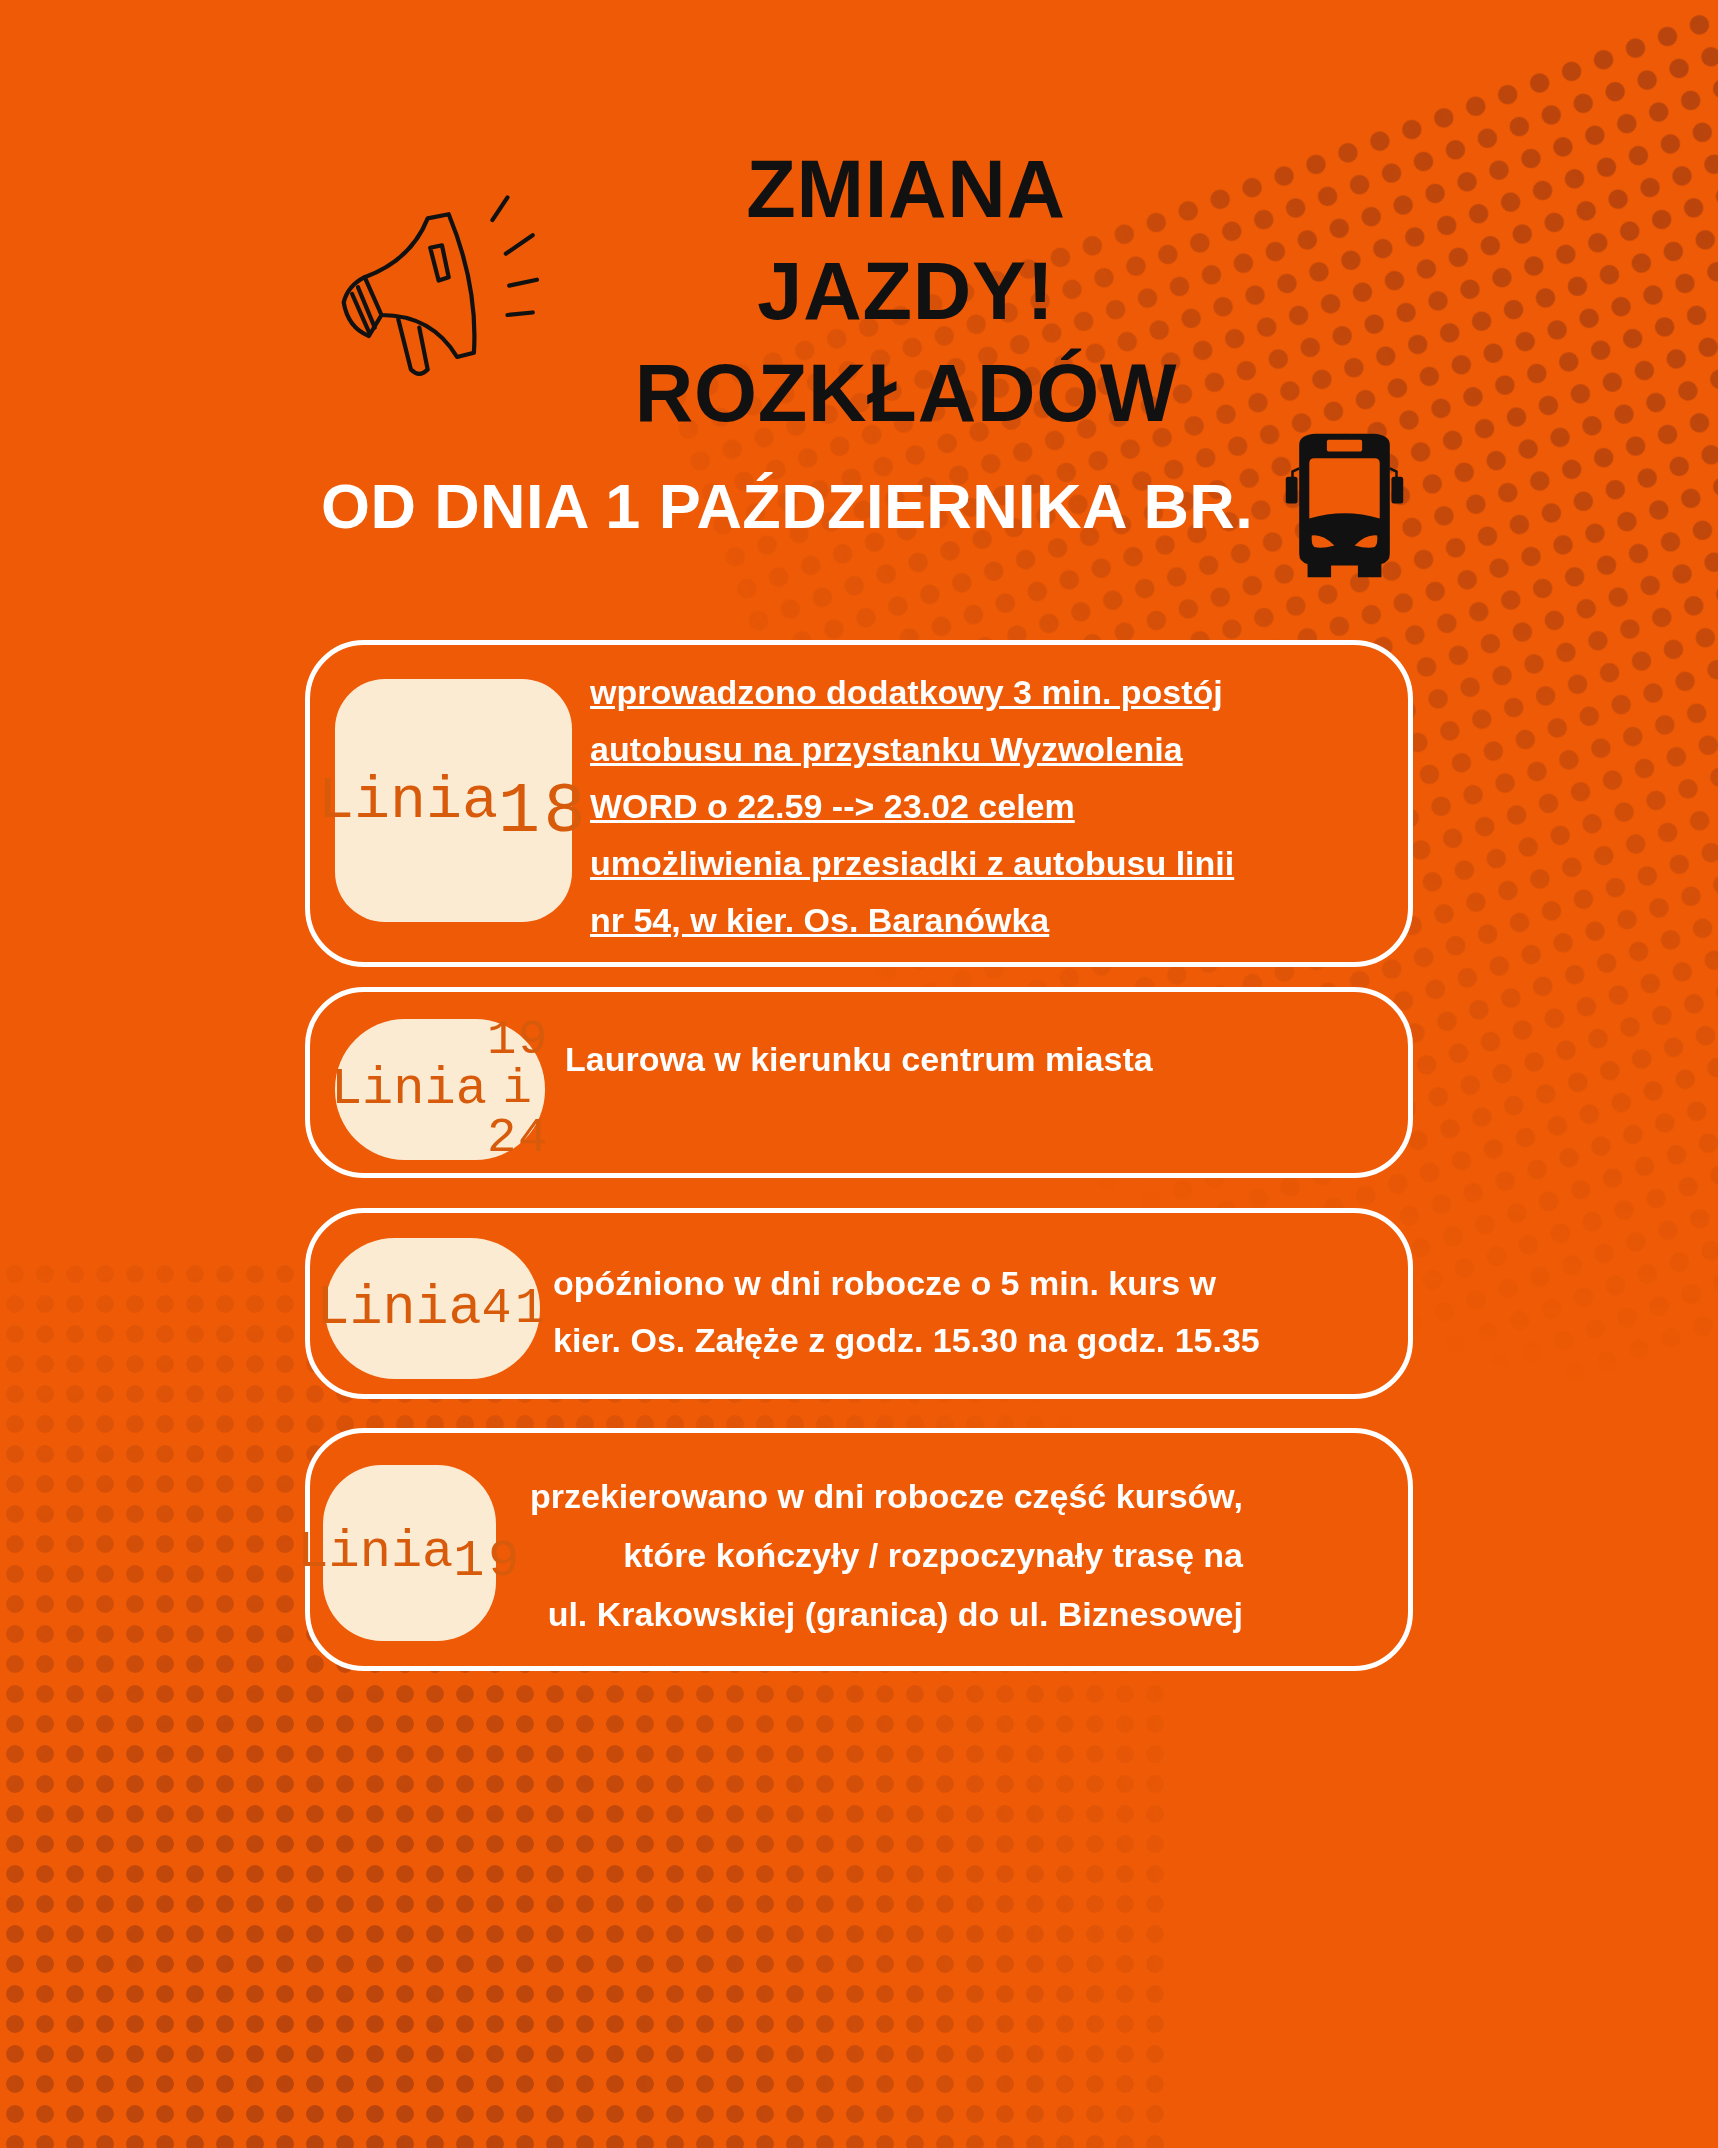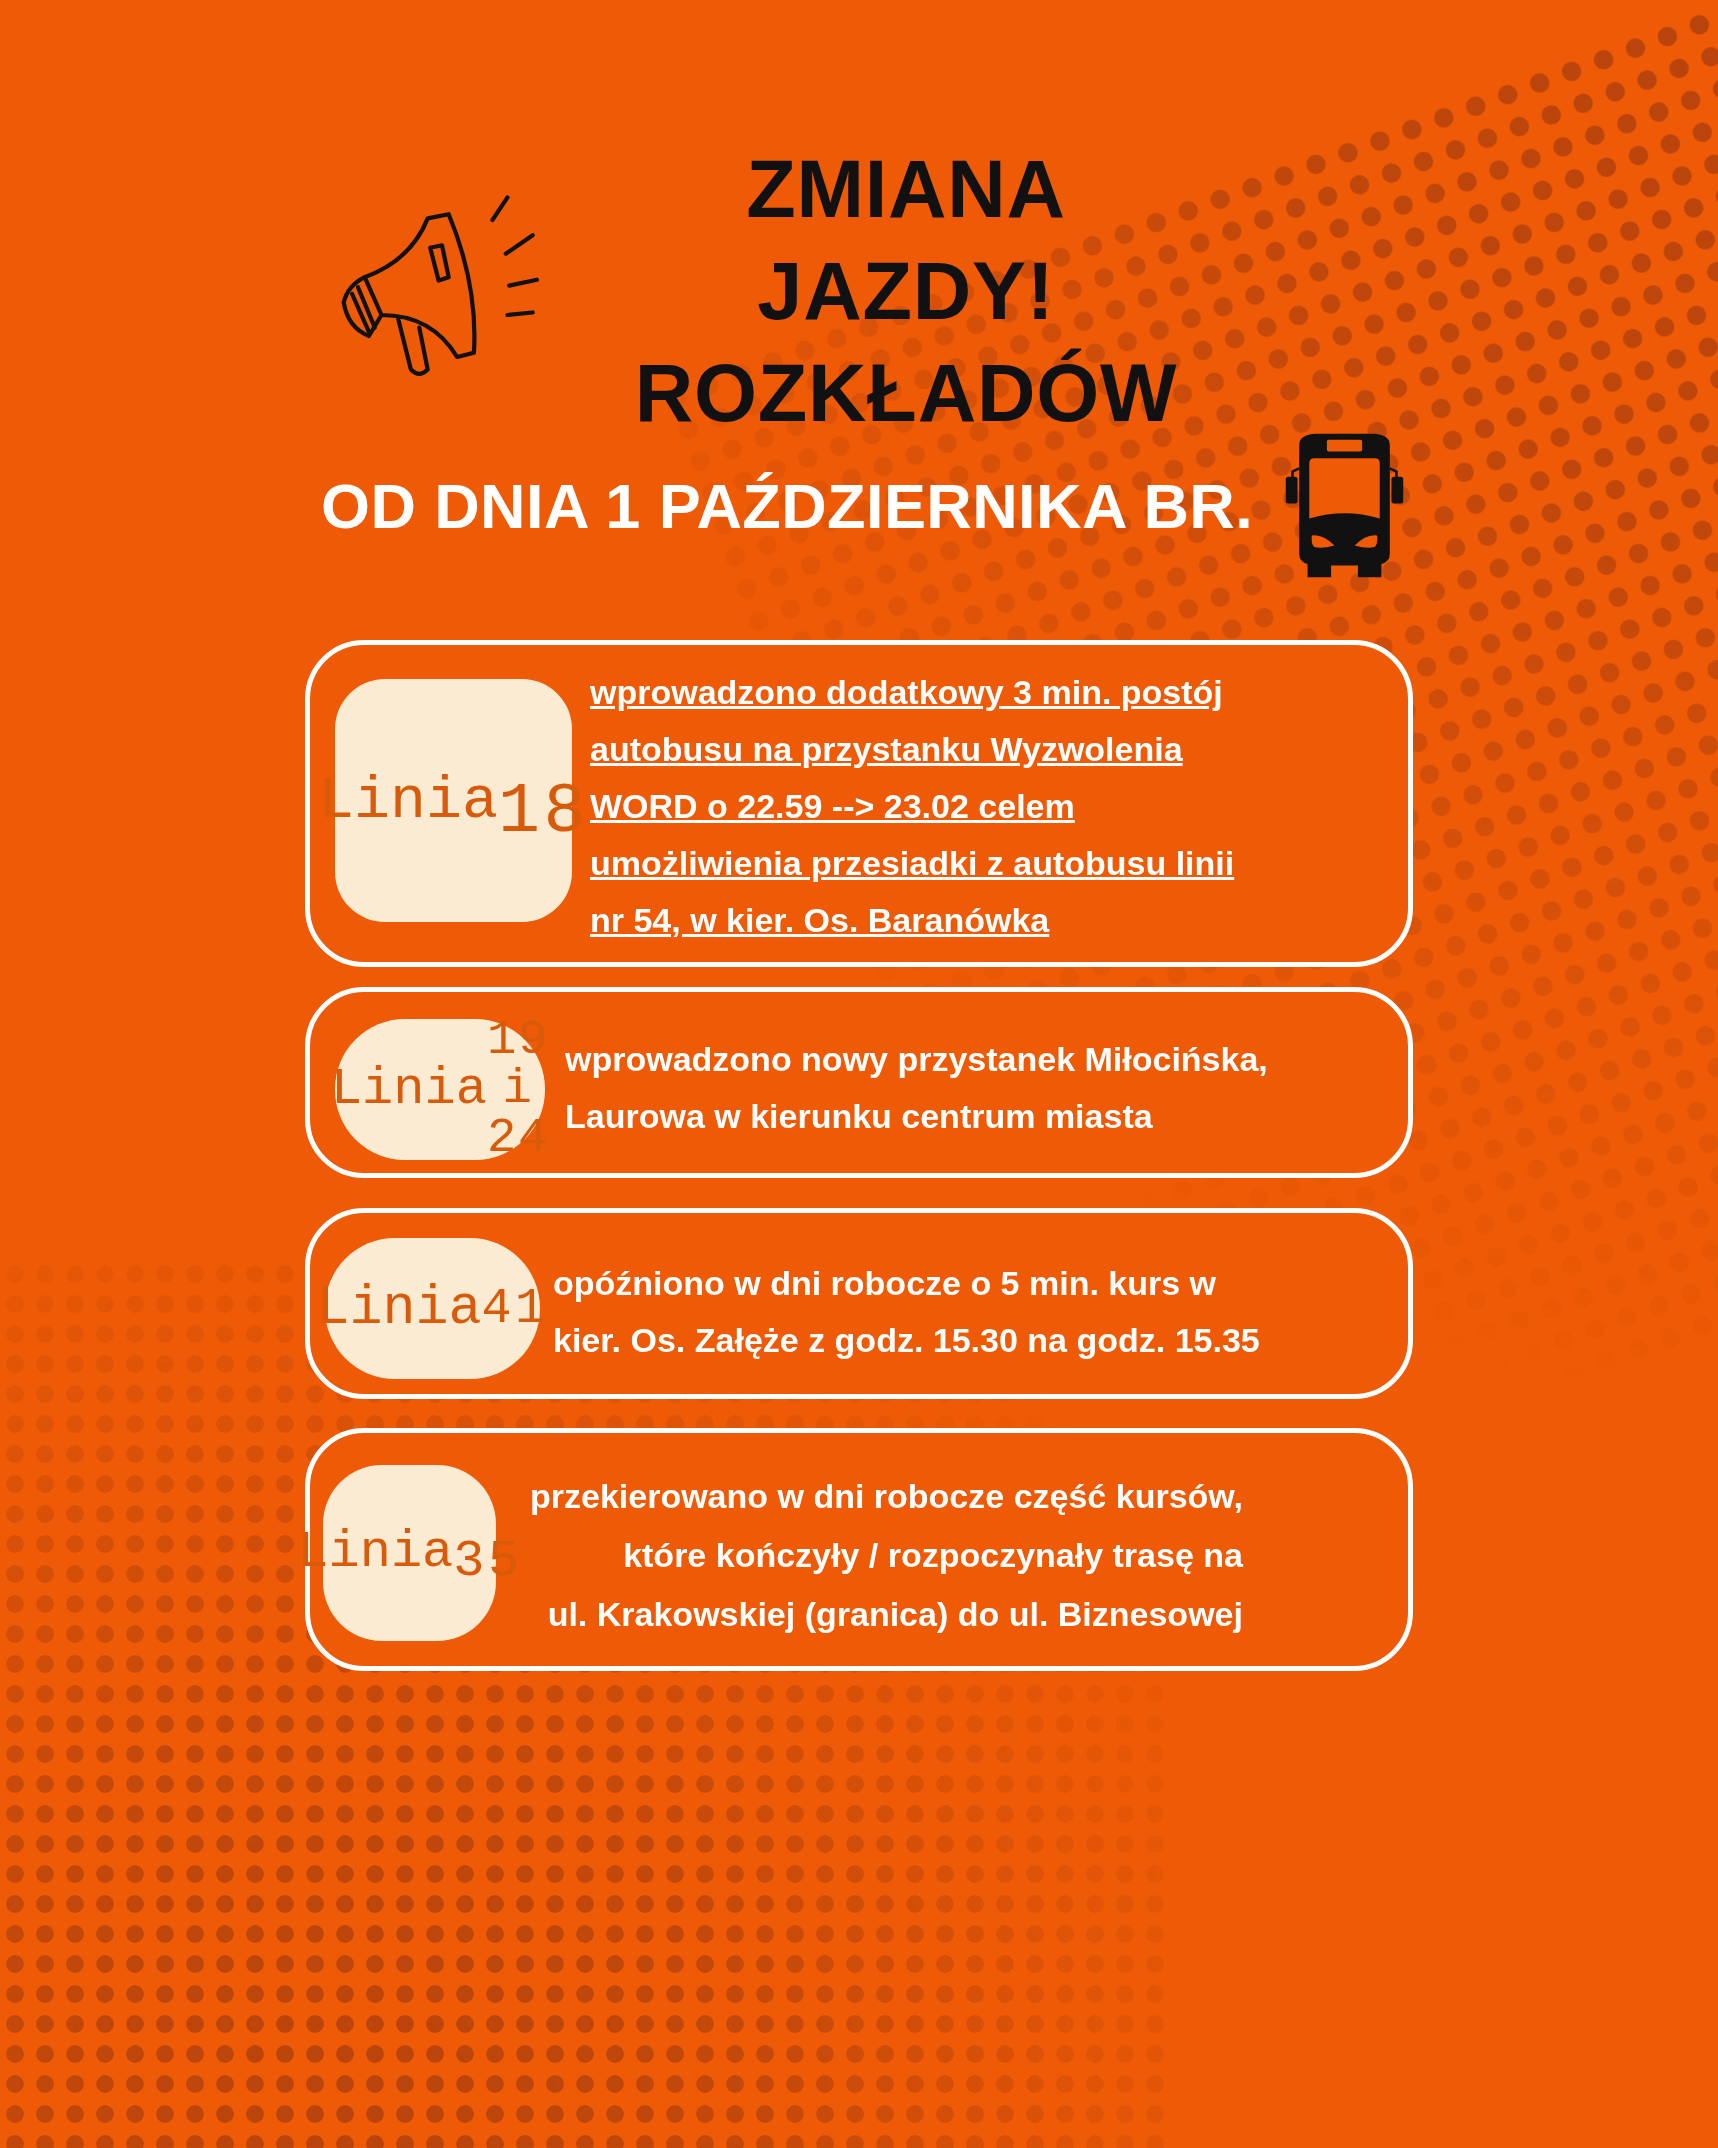--- a/index.html
+++ b/index.html
@@ -101,40 +101,39 @@
     <div>nr 54, w kier. Os. Baranówka</div>
   </div>
 </div>
 
 <div class="card" style="left:305px; top:987px; width:1108px; height:191px;">
   <div class="badge" style="left:25px; top:27px; width:210px; height:141px; border-radius:70px;">
     <span class="lbl" style="font-size:52px;">Linia</span>
     <span class="num" style="font-size:49px; letter-spacing:1.7px;">19 i 24</span>
   </div>
   <div class="desc" style="left:255px; top:39px;">
-    <div>wprowadzono nowy przystanek Miłocińska,</div>
     <div>Laurowa w kierunku centrum miasta</div>
   </div>
 </div>
 
 <div class="card" style="left:305px; top:1208px; width:1108px; height:191px;">
   <div class="badge" style="left:15px; top:25px; width:215px; height:141px; border-radius:70px;">
     <span class="lbl" style="font-size:55px;">Linia</span>
     <span class="num" style="font-size:50px;">41</span>
   </div>
   <div class="desc" style="left:243px; top:42px;">
     <div>opóźniono w dni robocze o 5 min. kurs w</div>
     <div>kier. Os. Załęże z godz. 15.30 na godz. 15.35</div>
   </div>
 </div>
 
 <div class="card" style="left:305px; top:1428px; width:1108px; height:243px;">
   <div class="badge" style="left:13.4px; top:32px; width:173px; height:176px; border-radius:59px;">
     <span class="lbl" style="font-size:52px;">Linia</span>
-    <span class="num" style="font-size:52px; margin-top:17px;">35</span>
+    <span class="num" style="font-size:52px; margin-top:17px;">19</span>
   </div>
   <div class="desc" style="left:220px; top:34px; line-height:59px;text-align:right;">
     <div>przekierowano w dni robocze część kursów,</div>
     <div>które kończyły / rozpoczynały trasę na</div>
     <div>ul. Krakowskiej (granica) do ul. Biznesowej</div>
   </div>
 </div>
 
 
 </body></html>

